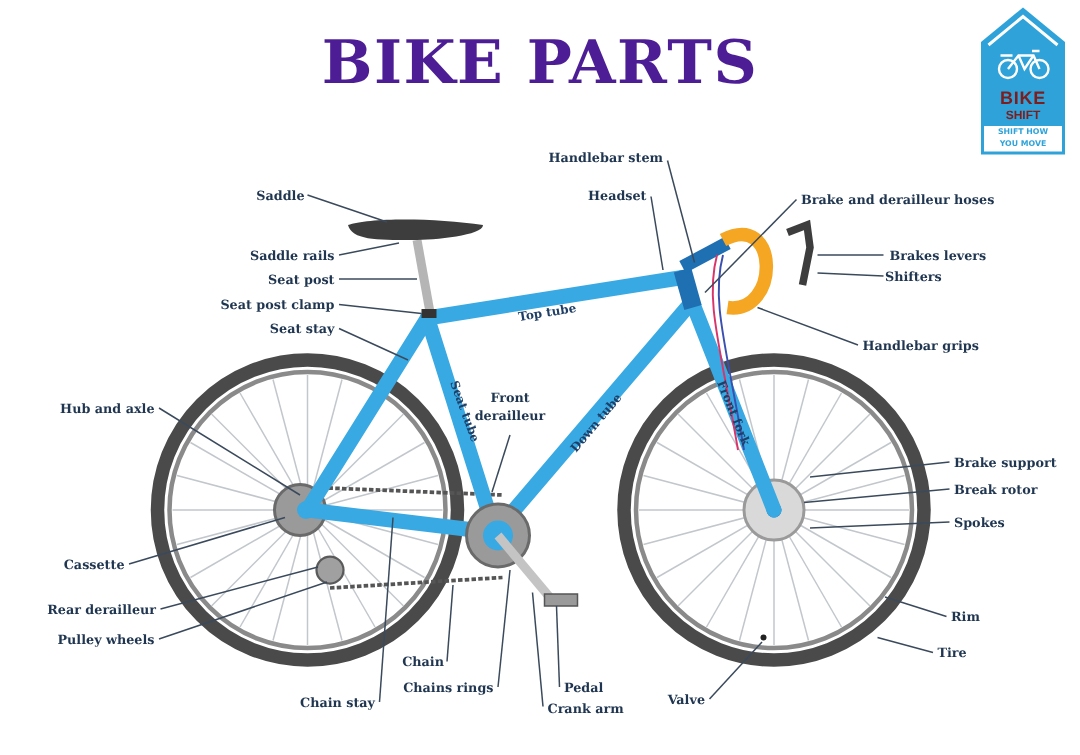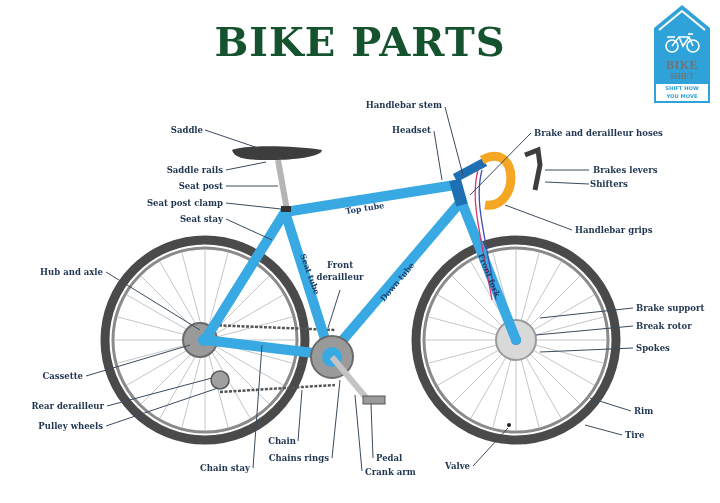--- a/index.html
+++ b/index.html
@@ -1,28 +1,28 @@
 <!DOCTYPE html>
 <html><head>
 <meta charset="utf-8">
 <style>
   html, body { margin: 0; padding: 0; background: #ffffff; }
   body { width: 720px; height: 503px; position: relative; overflow: hidden; font-family: "DejaVu Serif", serif; }
   .title {
     position: absolute; left: 0; width: 720px; top: 18px; text-align: center;
     font-family: "DejaVu Serif", serif; font-weight: 900; font-size: 40px; letter-spacing: 1px;
-    color: #14532d;
+    color: #4c1d95;
   }
   svg.diagram { position: absolute; left: 0; top: 0; }
   .lbl { font-family: "DejaVu Serif", serif; font-weight: bold; font-size: 8.5px; fill: #1f3550; }
   .framelbl { font-family: "DejaVu Serif", serif; font-weight: bold; font-size: 8px; fill: #1f3f66; }
   .logo {
     position: absolute; left: 653px; top: 4px; width: 58px; height: 100px;
   }
-  .logo-text { position: absolute; left: 0; width: 58px; text-align: center; color: #737373; font-family: Liberation Serif, serif; font-weight: bold; }
+  .logo-text { position: absolute; left: 0; width: 58px; text-align: center; color: #7f1d1d; font-family: Liberation Sans, sans-serif; font-weight: bold; }
   .logo-bike { top: 54px; font-size: 12px; letter-spacing: 0.5px; }
   .logo-denver { top: 68px; font-size: 8px; }
   .logo-tag { position: absolute; left: 3px; width: 52px; top: 80px; height: 17px; background: #ffffff; color: #2fa3d9; font-family: "DejaVu Sans", sans-serif; font-weight: bold; font-size: 5.2px; text-align: center; line-height: 8px; }
 </style>
 </head>
 <body>
 
 <div class="title">BIKE PARTS</div>
 
 <div class="logo">

